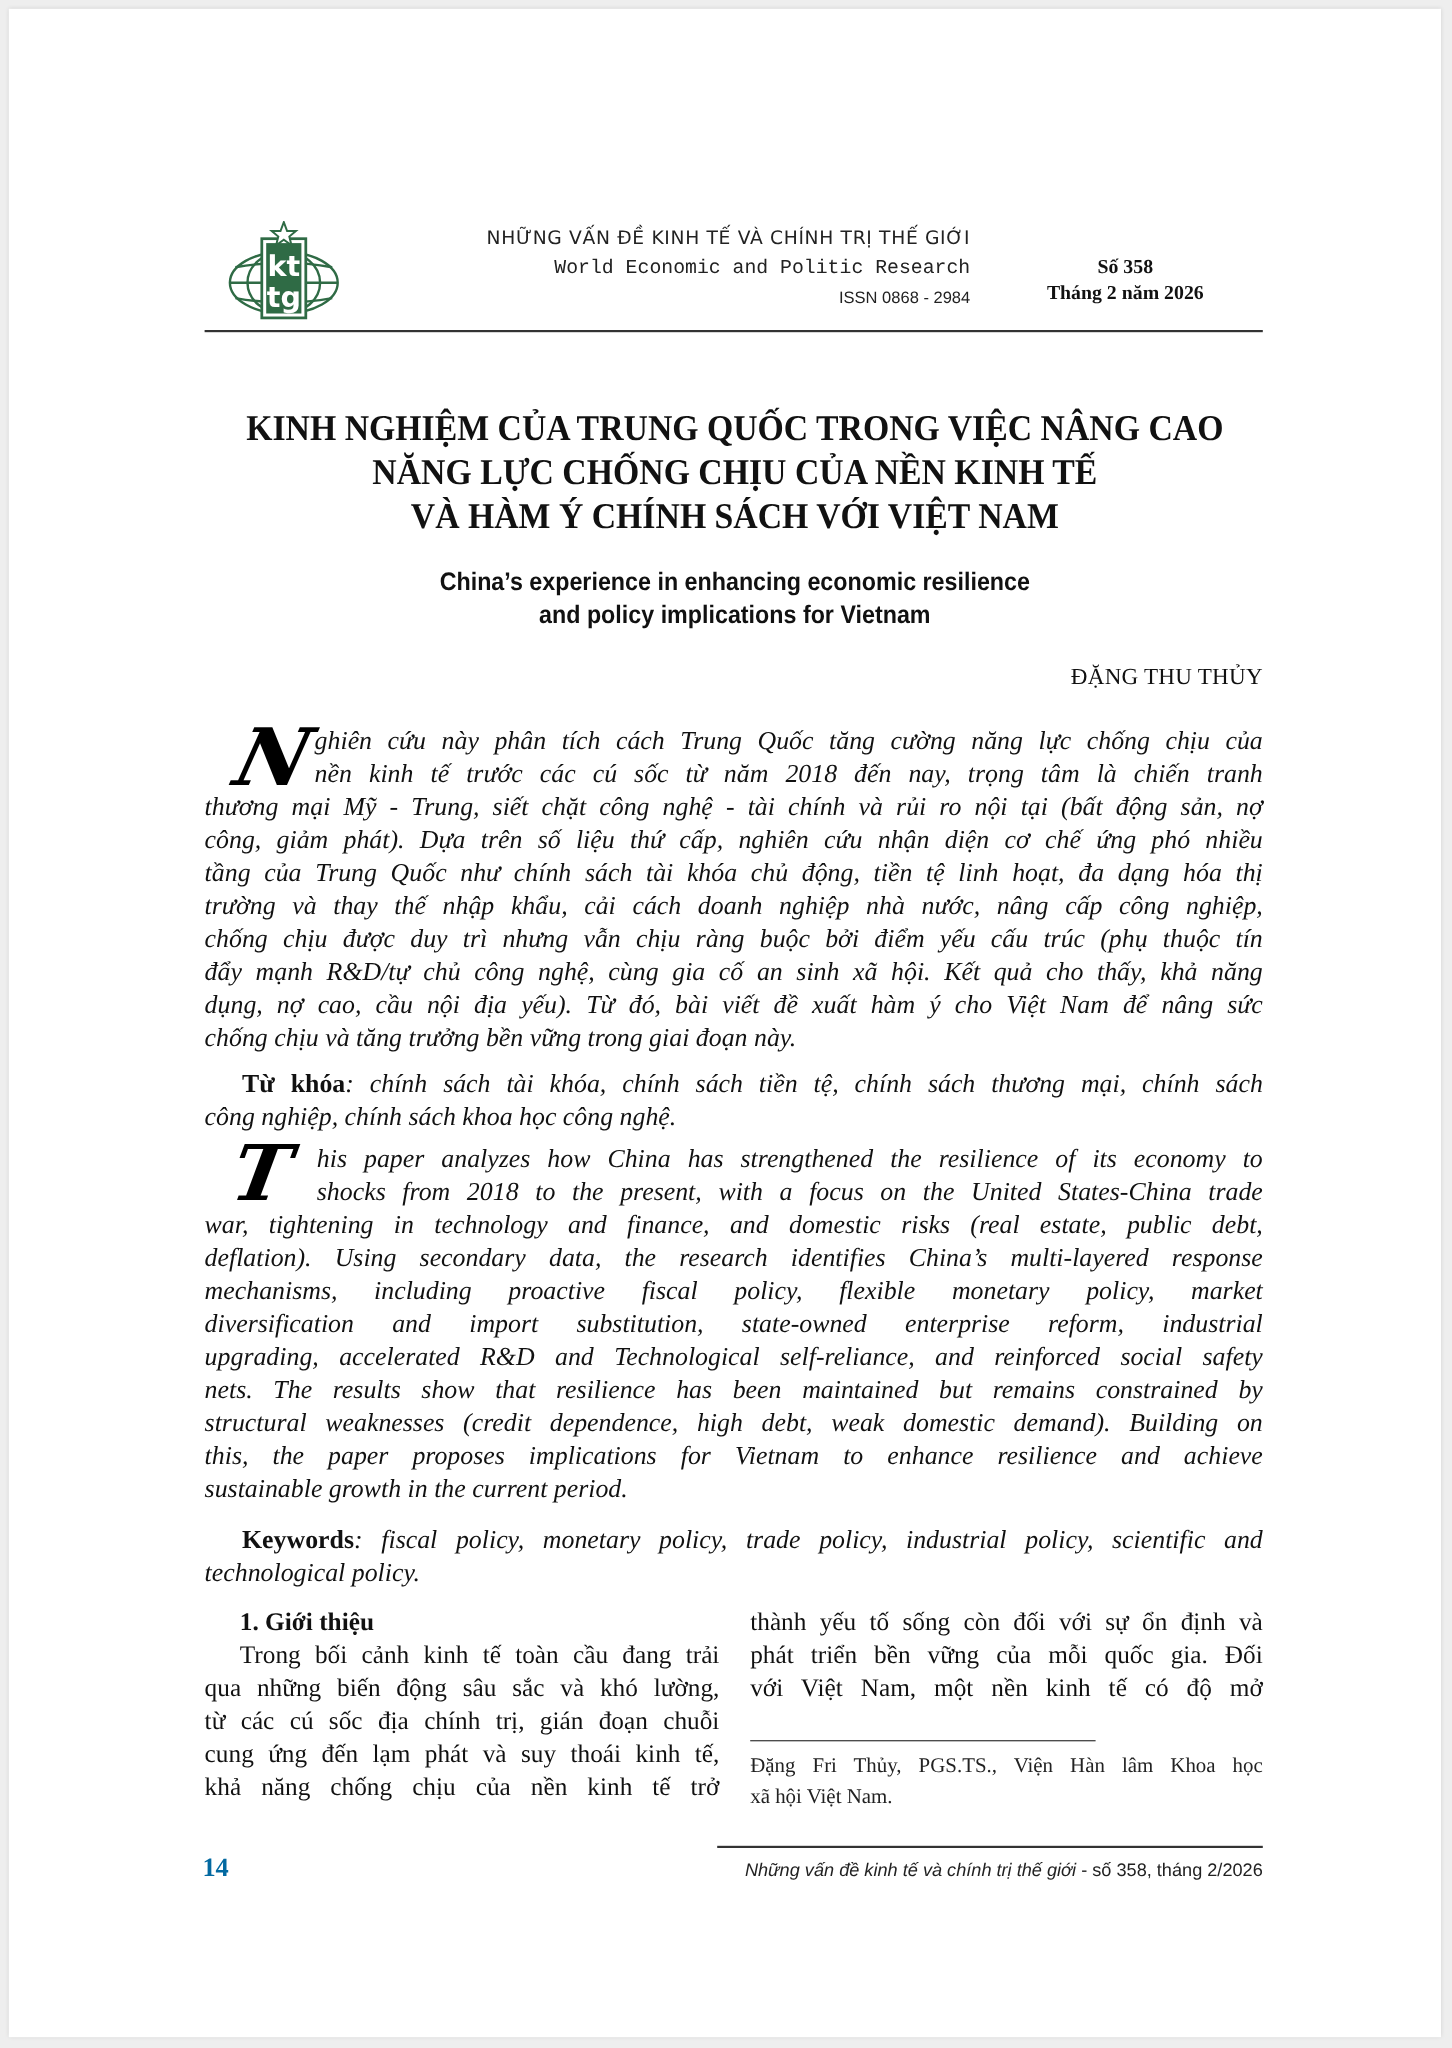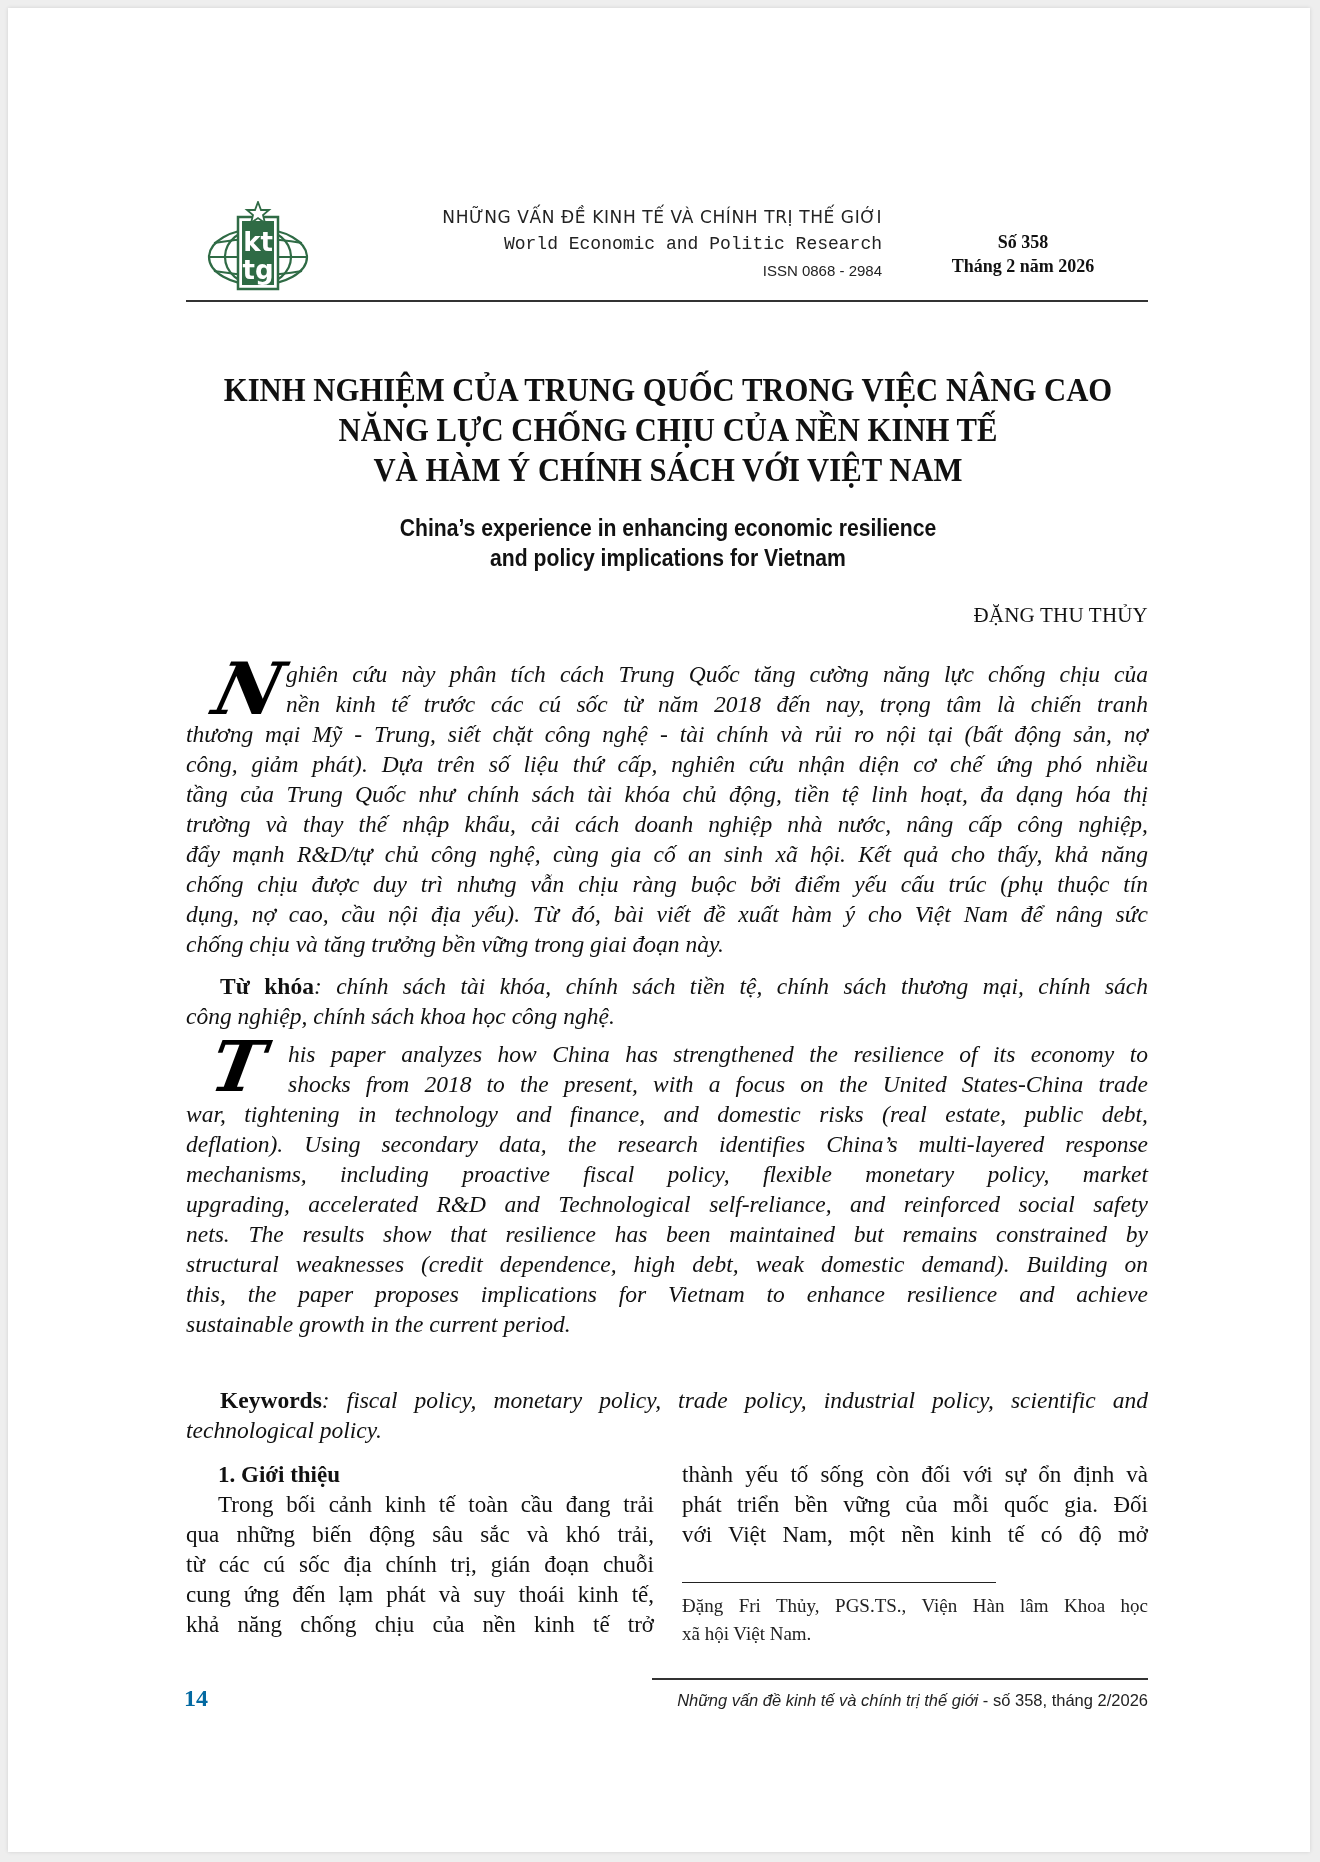--- a/index.html
+++ b/index.html
@@ -177,54 +177,55 @@
   <div class="author">ĐẶNG THU THỦY</div>
 
   <div class="abstract vn">
     <span class="dropcap n">N</span>
     <span class="line indent-drop">ghiên cứu này phân tích cách Trung Quốc tăng cường năng lực chống chịu của</span>
     <span class="line indent-drop">nền kinh tế trước các cú sốc từ năm 2018 đến nay, trọng tâm là chiến tranh</span>
     <span class="line">thương mại Mỹ - Trung, siết chặt công nghệ - tài chính và rủi ro nội tại (bất động sản, nợ</span>
     <span class="line">công, giảm phát). Dựa trên số liệu thứ cấp, nghiên cứu nhận diện cơ chế ứng phó nhiều</span>
     <span class="line">tầng của Trung Quốc như chính sách tài khóa chủ động, tiền tệ linh hoạt, đa dạng hóa thị</span>
     <span class="line">trường và thay thế nhập khẩu, cải cách doanh nghiệp nhà nước, nâng cấp công nghiệp,</span>
+    <span class="line">chống chịu được duy trì nhưng vẫn chịu ràng buộc bởi điểm yếu cấu trúc (phụ thuộc tín</span>
     <span class="line">đẩy mạnh R&amp;D/tự chủ công nghệ, cùng gia cố an sinh xã hội. Kết quả cho thấy, khả năng</span>
-    <span class="line">chống chịu được duy trì nhưng vẫn chịu ràng buộc bởi điểm yếu cấu trúc (phụ thuộc tín</span>
     <span class="line">dụng, nợ cao, cầu nội địa yếu). Từ đó, bài viết đề xuất hàm ý cho Việt Nam để nâng sức</span>
     <span class="line last">chống chịu và tăng trưởng bền vững trong giai đoạn này.</span>
   </div>
 
   <div class="keywords vn">
     <span class="line"><span class="kw-label">Từ khóa</span><span class="kw-text">: chính sách tài khóa, chính sách tiền tệ, chính sách thương mại, chính sách</span></span>
     <span class="line last"><span class="kw-text">công nghiệp, chính sách khoa học công nghệ.</span></span>
   </div>
 
   <div class="abstract en">
     <span class="dropcap t">T</span>
     <span class="line indent-drop-t">his paper analyzes how China has strengthened the resilience of its economy to</span>
     <span class="line indent-drop-t">shocks from 2018 to the present, with a focus on the United States-China trade</span>
     <span class="line">war, tightening in technology and finance, and domestic risks (real estate, public debt,</span>
     <span class="line">deflation). Using secondary data, the research identifies China’s multi-layered response</span>
     <span class="line">mechanisms, including proactive fiscal policy, flexible monetary policy, market</span>
+    <span class="line">diversification and import substitution, state-owned enterprise reform, industrial</span>
     <span class="line">upgrading, accelerated R&amp;D and Technological self-reliance, and reinforced social safety</span>
     <span class="line">nets. The results show that resilience has been maintained but remains constrained by</span>
     <span class="line">structural weaknesses (credit dependence, high debt, weak domestic demand). Building on</span>
     <span class="line">this, the paper proposes implications for Vietnam to enhance resilience and achieve</span>
     <span class="line last">sustainable growth in the current period.</span>
   </div>
 
   <div class="keywords en">
     <span class="line"><span class="kw-label">Keywords</span><span class="kw-text">: fiscal policy, monetary policy, trade policy, industrial policy, scientific and</span></span>
     <span class="line last"><span class="kw-text">technological policy.</span></span>
   </div>
 
   <div class="col left">
     <span class="line heading">1. Giới thiệu</span>
     <span class="line indent">Trong bối cảnh kinh tế toàn cầu đang trải</span>
-    <span class="line">qua những biến động sâu sắc và khó trải,</span>
+    <span class="line">qua những biến động sâu sắc và khó lường,</span>
     <span class="line">từ các cú sốc địa chính trị, gián đoạn chuỗi</span>
     <span class="line">cung ứng đến lạm phát và suy thoái kinh tế,</span>
     <span class="line">khả năng chống chịu của nền kinh tế trở</span>
   </div>
 
   <div class="col right">
     <span class="line">thành yếu tố sống còn đối với sự ổn định và</span>
     <span class="line">phát triển bền vững của mỗi quốc gia. Đối</span>
     <span class="line">với Việt Nam, một nền kinh tế có độ mở</span>
   </div>

